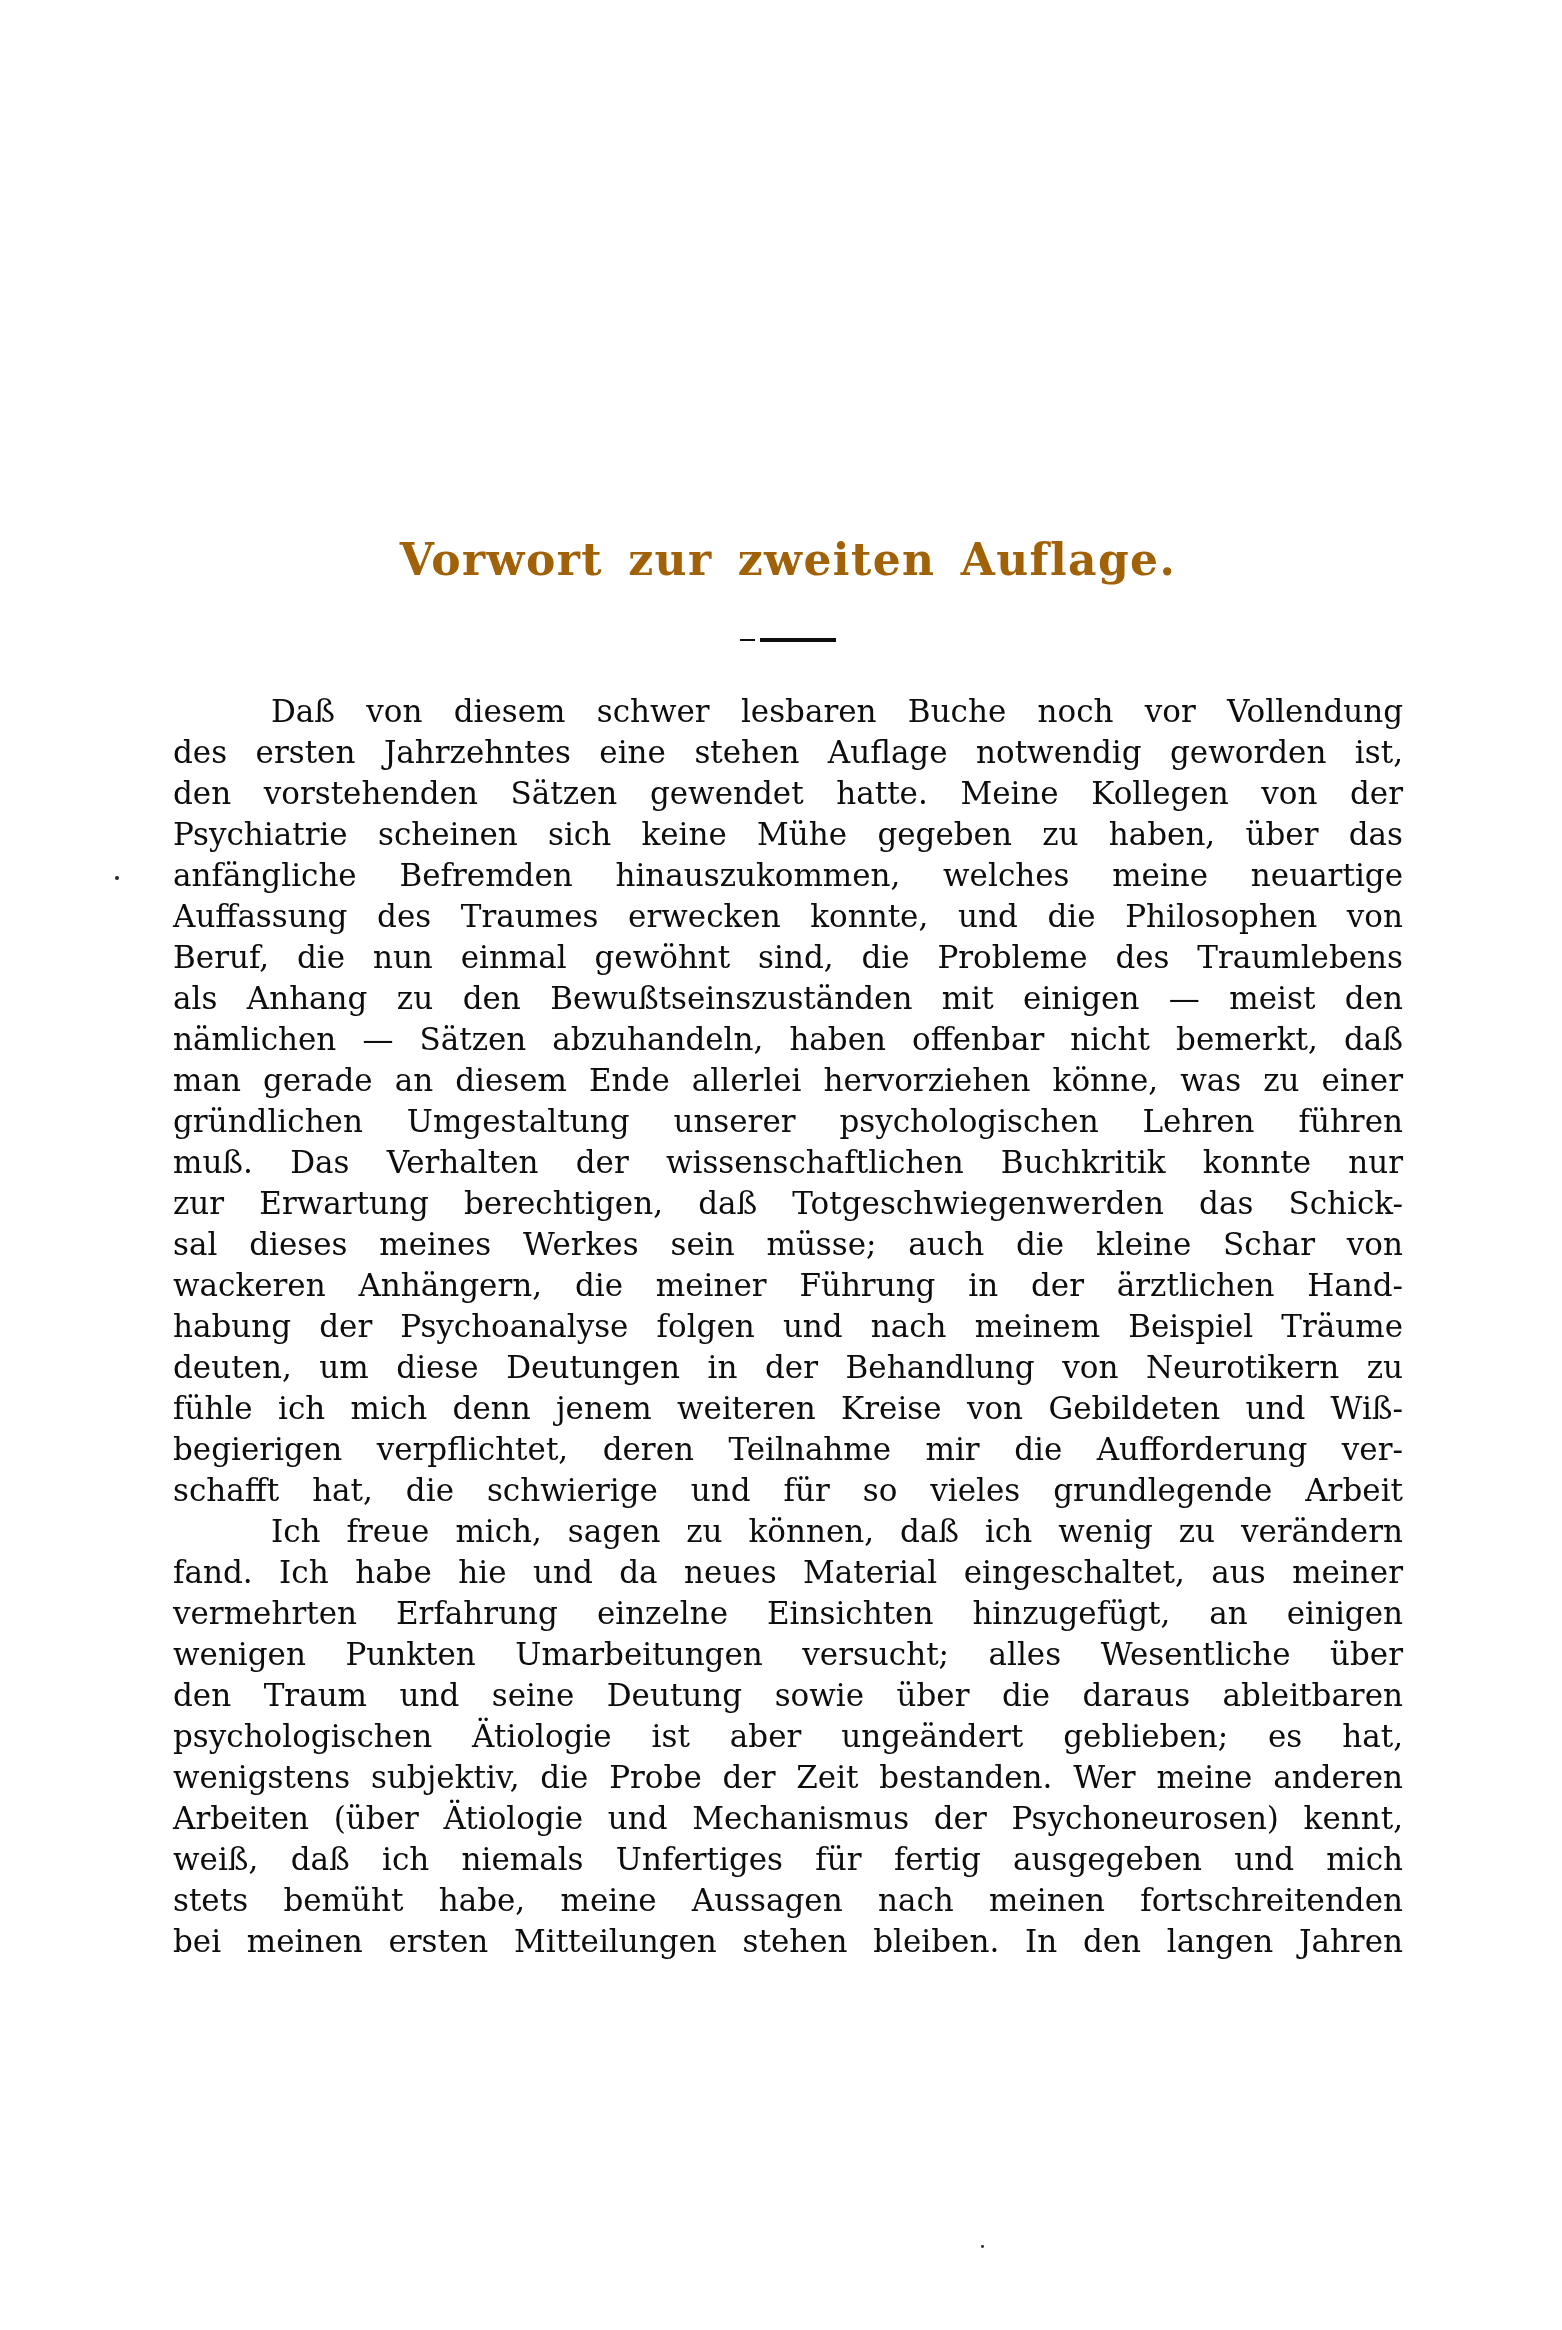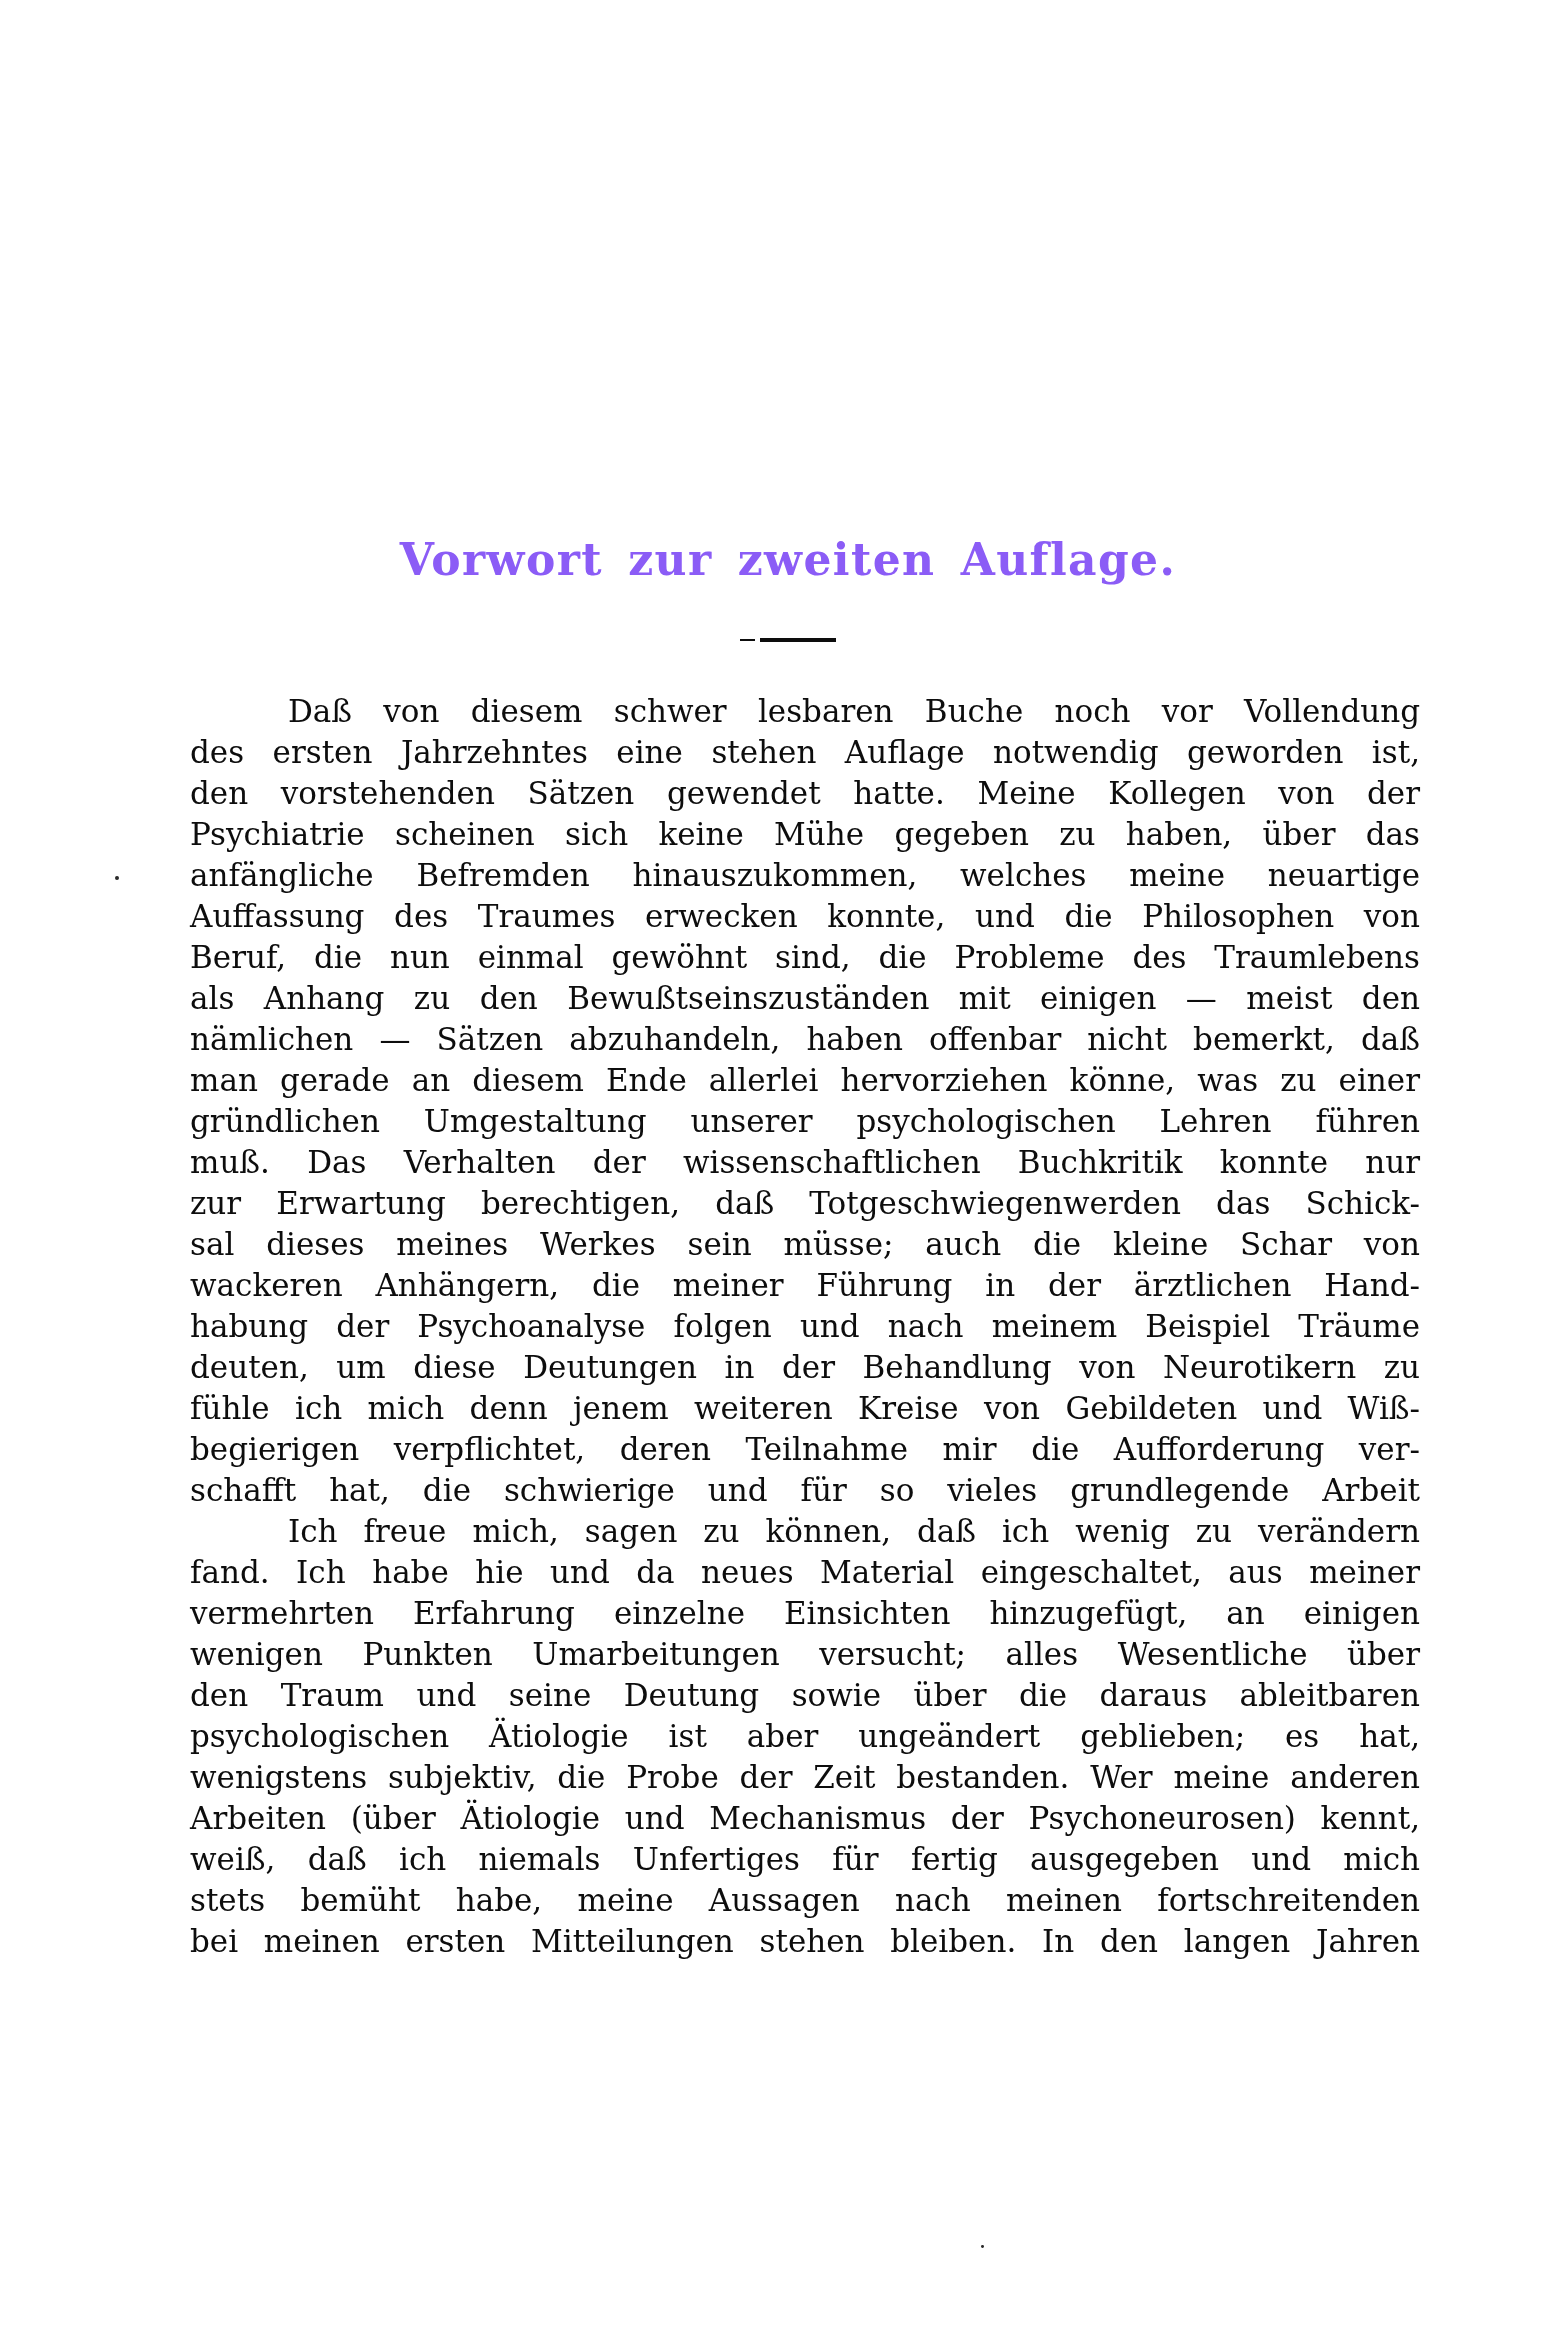--- a/index.html
+++ b/index.html
@@ -17,39 +17,39 @@
     top: 534px;
     left: 173px;
     width: 1230px;
     margin: 0;
     text-align: center;
     font-size: 44px;
     line-height: 51px;
     font-weight: 700;
     letter-spacing: 1.4px;
     word-spacing: 8.5px;
-    color: #8b5cf6;
+    color: #a16207;
   }
   .divider {
     position: absolute;
     top: 638px;
     left: 173px;
     width: 1230px;
     display: flex;
     justify-content: center;
     align-items: center;
     gap: 5.7px;
   }
   .dash { background: #0d0d0d; }
   .dash-short { width: 15px; height: 2.8px; }
   .dash-long  { width: 76px; height: 3.8px; }
   .text-block {
     position: absolute;
     top: 691px;
-    left: 190px;
+    left: 173px;
     width: 1230px;
     font-size: 31px;
     line-height: 41px;
   }
   .line {
     text-align: justify;
     text-align-last: justify;
   }
   .line.first { text-indent: 98px; }
   .line.para-end { text-align-last: left; }

